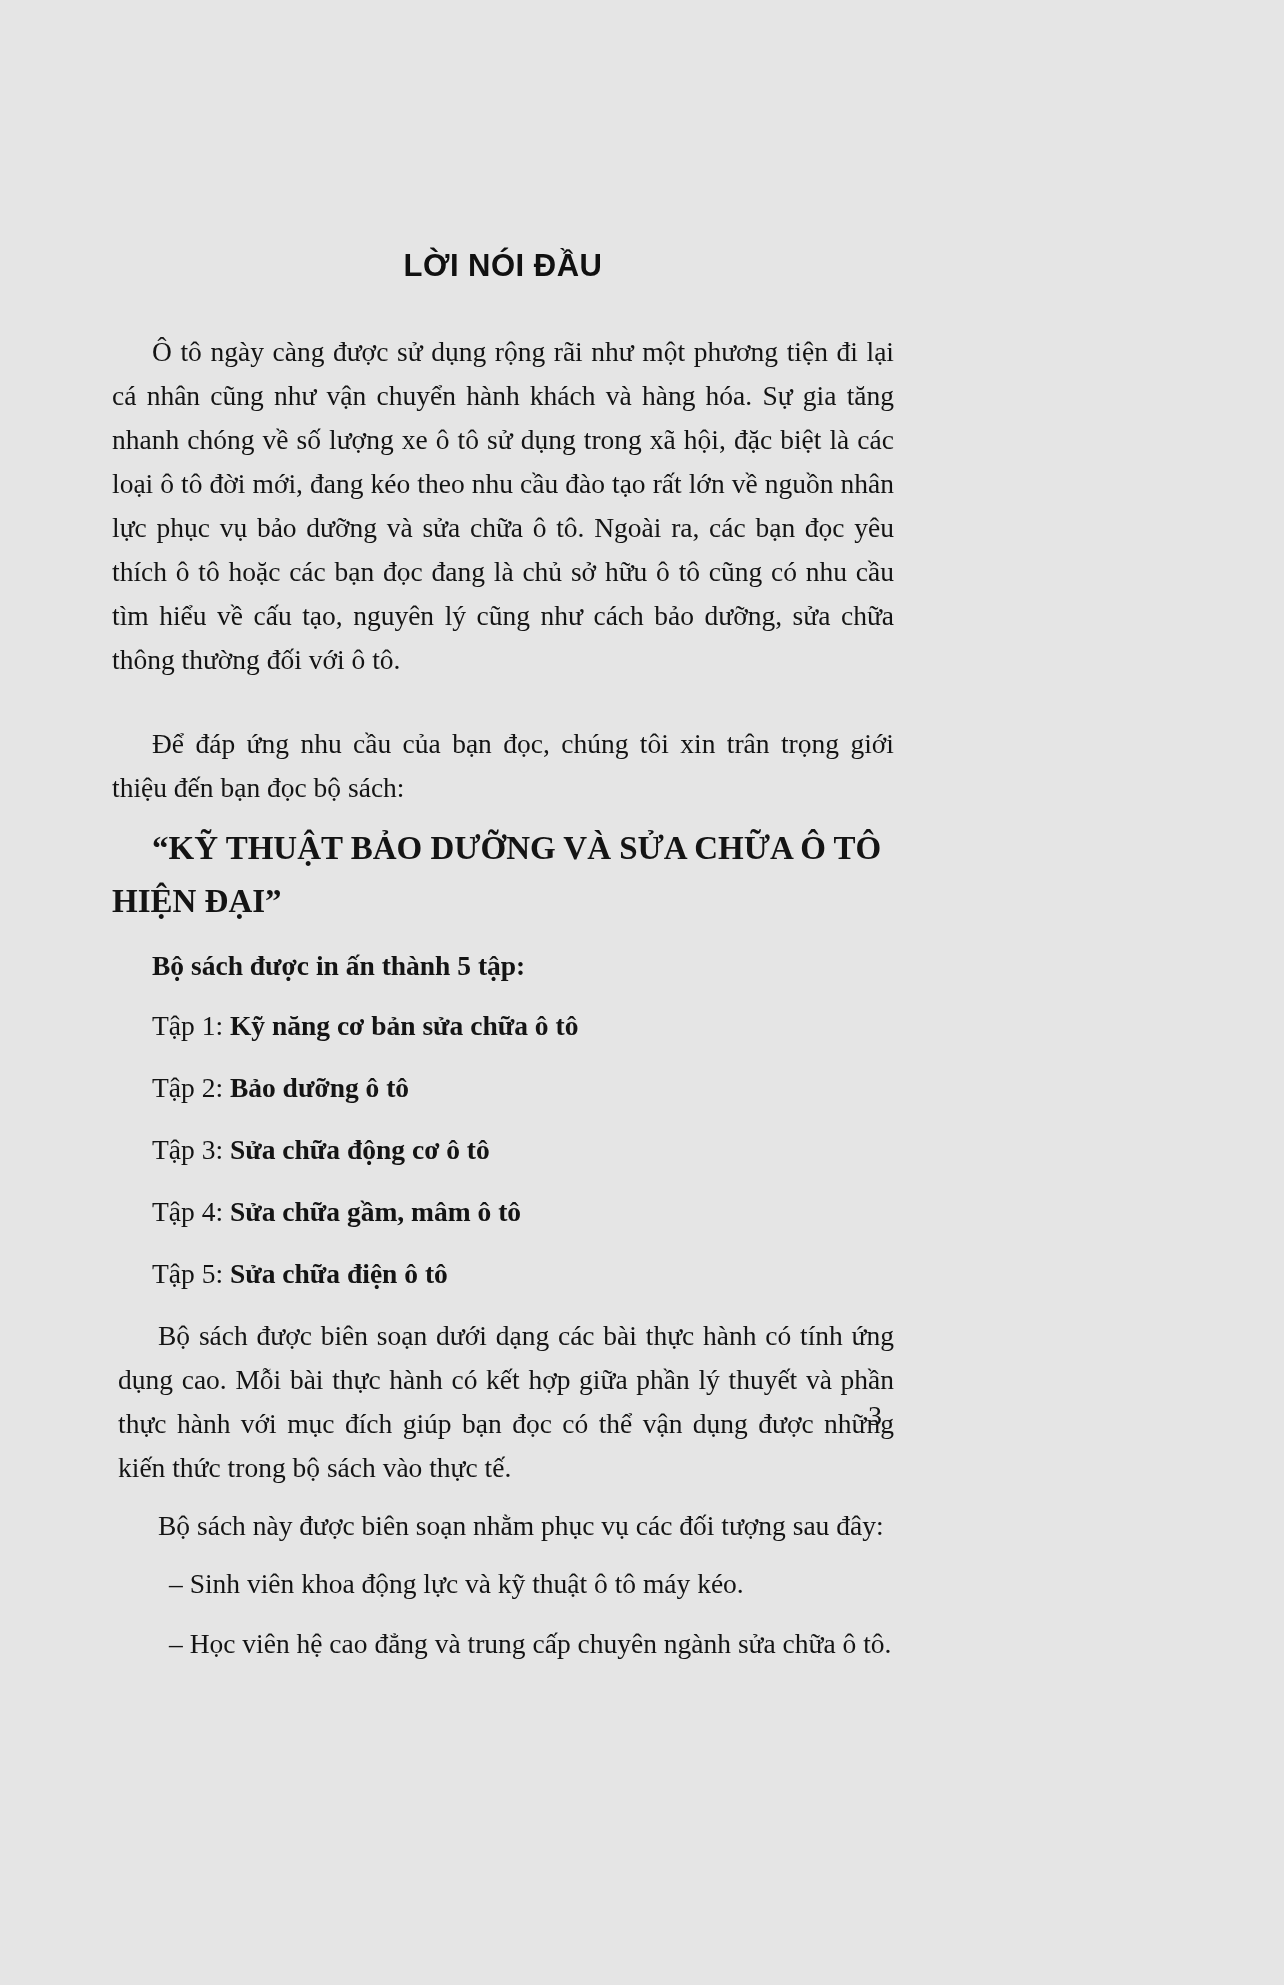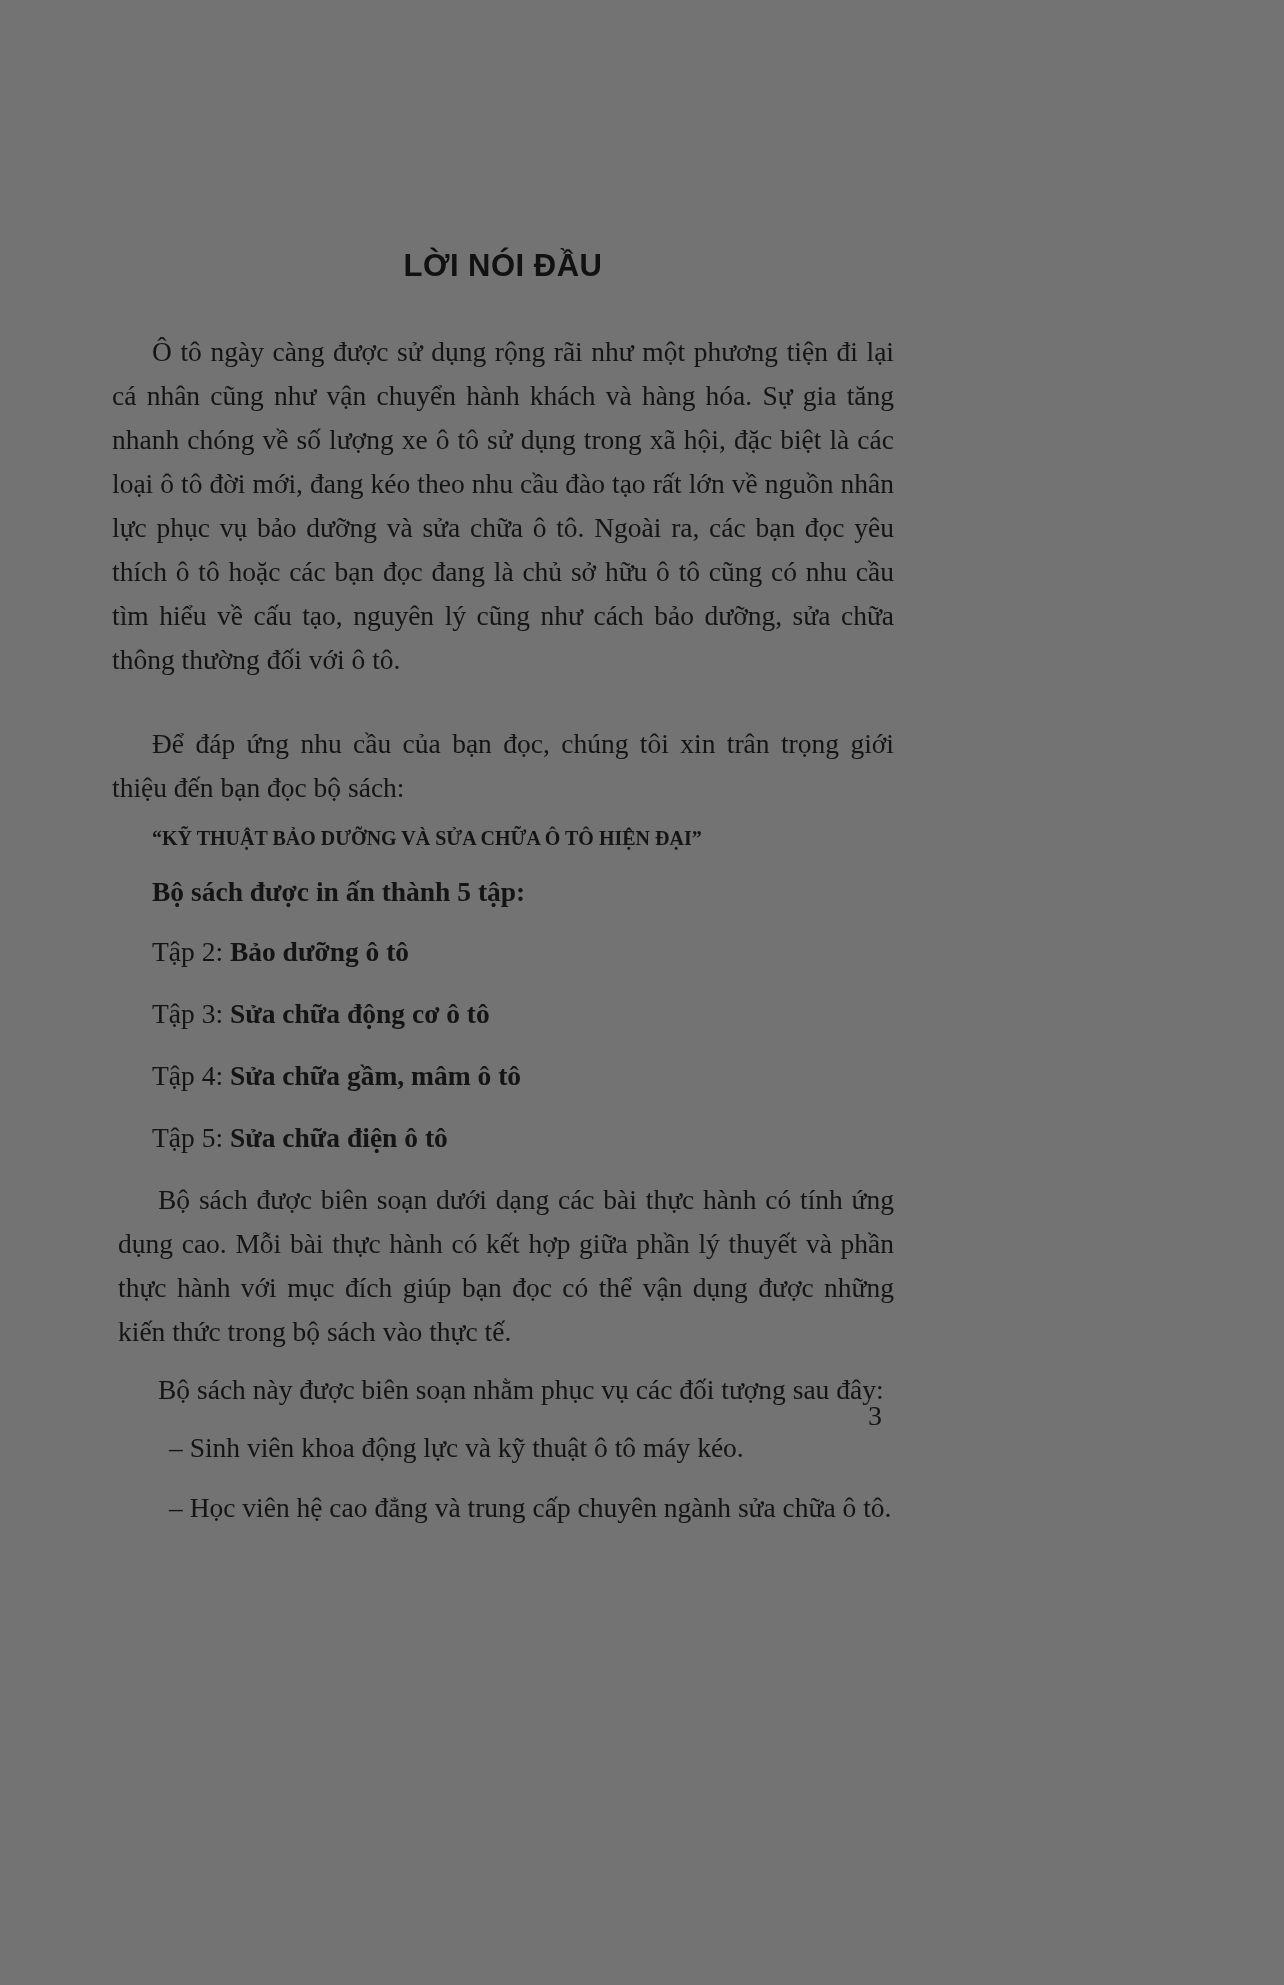--- a/index.html
+++ b/index.html
@@ -4,21 +4,21 @@
 <style>
   html, body {
     margin: 0;
     padding: 0;
     background: #ffffff;
   }
   .page {
     position: relative;
     width: 1284px;
     height: 1985px;
-    background: #737373;
+    background: #e5e5e5;
     box-sizing: border-box;
     padding: 248px 390px 0 112px;
     font-family: "Liberation Serif", serif;
     color: #141414;
   }
   .doc-title {
     font-family: "Liberation Sans", sans-serif;
     font-weight: 700;
     font-size: 31px;
     text-align: center;
@@ -32,21 +32,21 @@
     margin: 0 0 10px 0;
   }
   .body-par {
     text-align: justify;
     text-indent: 40px;
     margin-top: 40px;
   }
   .series-title {
     font-weight: 700;
     text-indent: 40px;
-    font-size: 20px;
+    font-size: 33px;
     margin: 12px 0 16px 0;
   }
   .intro-line {
     text-indent: 40px;
     margin: 14px 0 16px 0;
     font-weight: bold;
   }
   .vol-line {
     text-indent: 40px;
     margin: 0 0 18px 0;
@@ -81,20 +81,21 @@
   <h1 class="doc-title">LỜI NÓI ĐẦU</h1>
 
   <p class="body-par">Ô tô ngày càng được sử dụng rộng rãi như một phương tiện đi lại cá nhân cũng như vận chuyển hành khách và hàng hóa. Sự gia tăng nhanh chóng về số lượng xe ô tô sử dụng trong xã hội, đặc biệt là các loại ô tô đời mới, đang kéo theo nhu cầu đào tạo rất lớn về nguồn nhân lực phục vụ bảo dưỡng và sửa chữa ô tô. Ngoài ra, các bạn đọc yêu thích ô tô hoặc các bạn đọc đang là chủ sở hữu ô tô cũng có nhu cầu tìm hiểu về cấu tạo, nguyên lý cũng như cách bảo dưỡng, sửa chữa thông thường đối với ô tô.</p>
 
   <p class="body-par">Để đáp ứng nhu cầu của bạn đọc, chúng tôi xin trân trọng giới thiệu đến bạn đọc bộ sách:</p>
 
   <p class="series-title">“KỸ THUẬT BẢO DƯỠNG VÀ SỬA CHỮA Ô TÔ HIỆN ĐẠI”</p>
 
   <p class="intro-line">Bộ sách được in ấn thành 5 tập:</p>
 
+  <p class="vol-line"><span>Tập 1: </span><b>Kỹ năng cơ bản sửa chữa ô tô</b></p>
 
   <p class="vol-line"><span>Tập 2: </span><b>Bảo dưỡng ô tô</b></p>
 
   <p class="vol-line"><span>Tập 3: </span><b>Sửa chữa động cơ ô tô</b></p>
 
   <p class="vol-line"><span>Tập 4: </span><b>Sửa chữa gầm, mâm ô tô</b></p>
 
   <p class="vol-line"><span>Tập 5: </span><b>Sửa chữa điện ô tô</b></p>
 
   <p class="sect-par">Bộ sách được biên soạn dưới dạng các bài thực hành có tính ứng dụng cao. Mỗi bài thực hành có kết hợp giữa phần lý thuyết và phần thực hành với mục đích giúp bạn đọc có thể vận dụng được những kiến thức trong bộ sách vào thực tế.</p>

